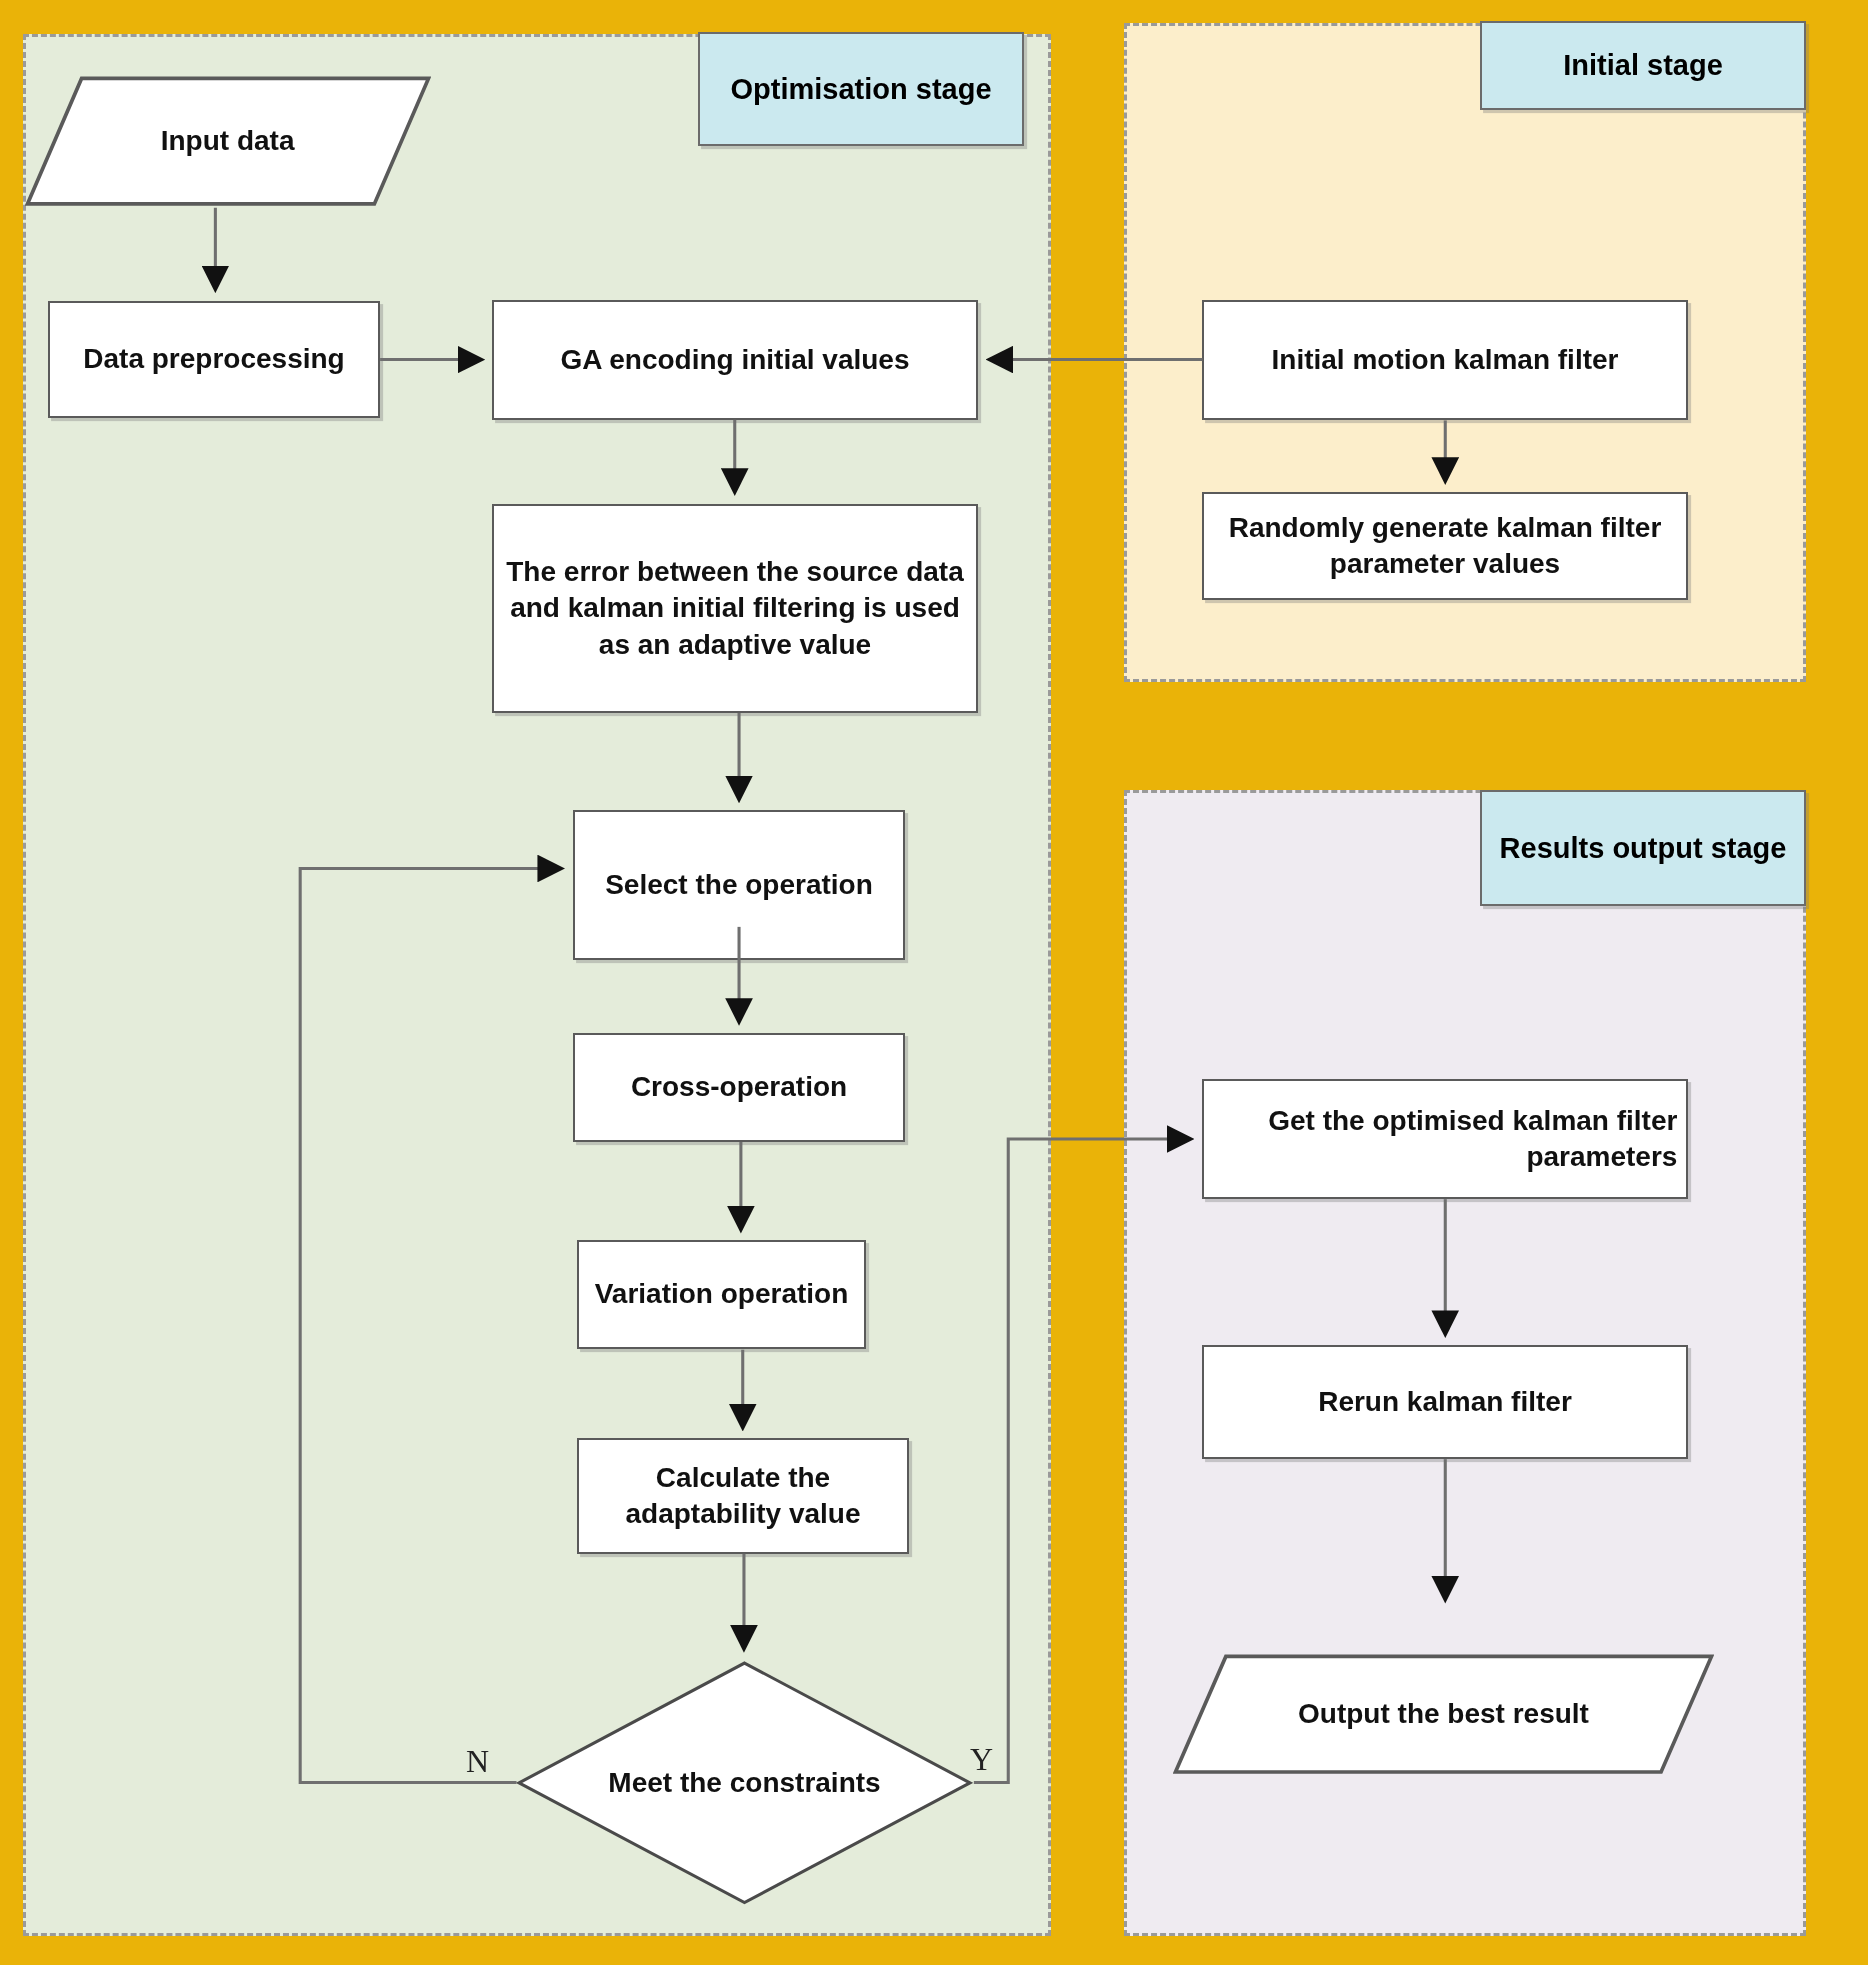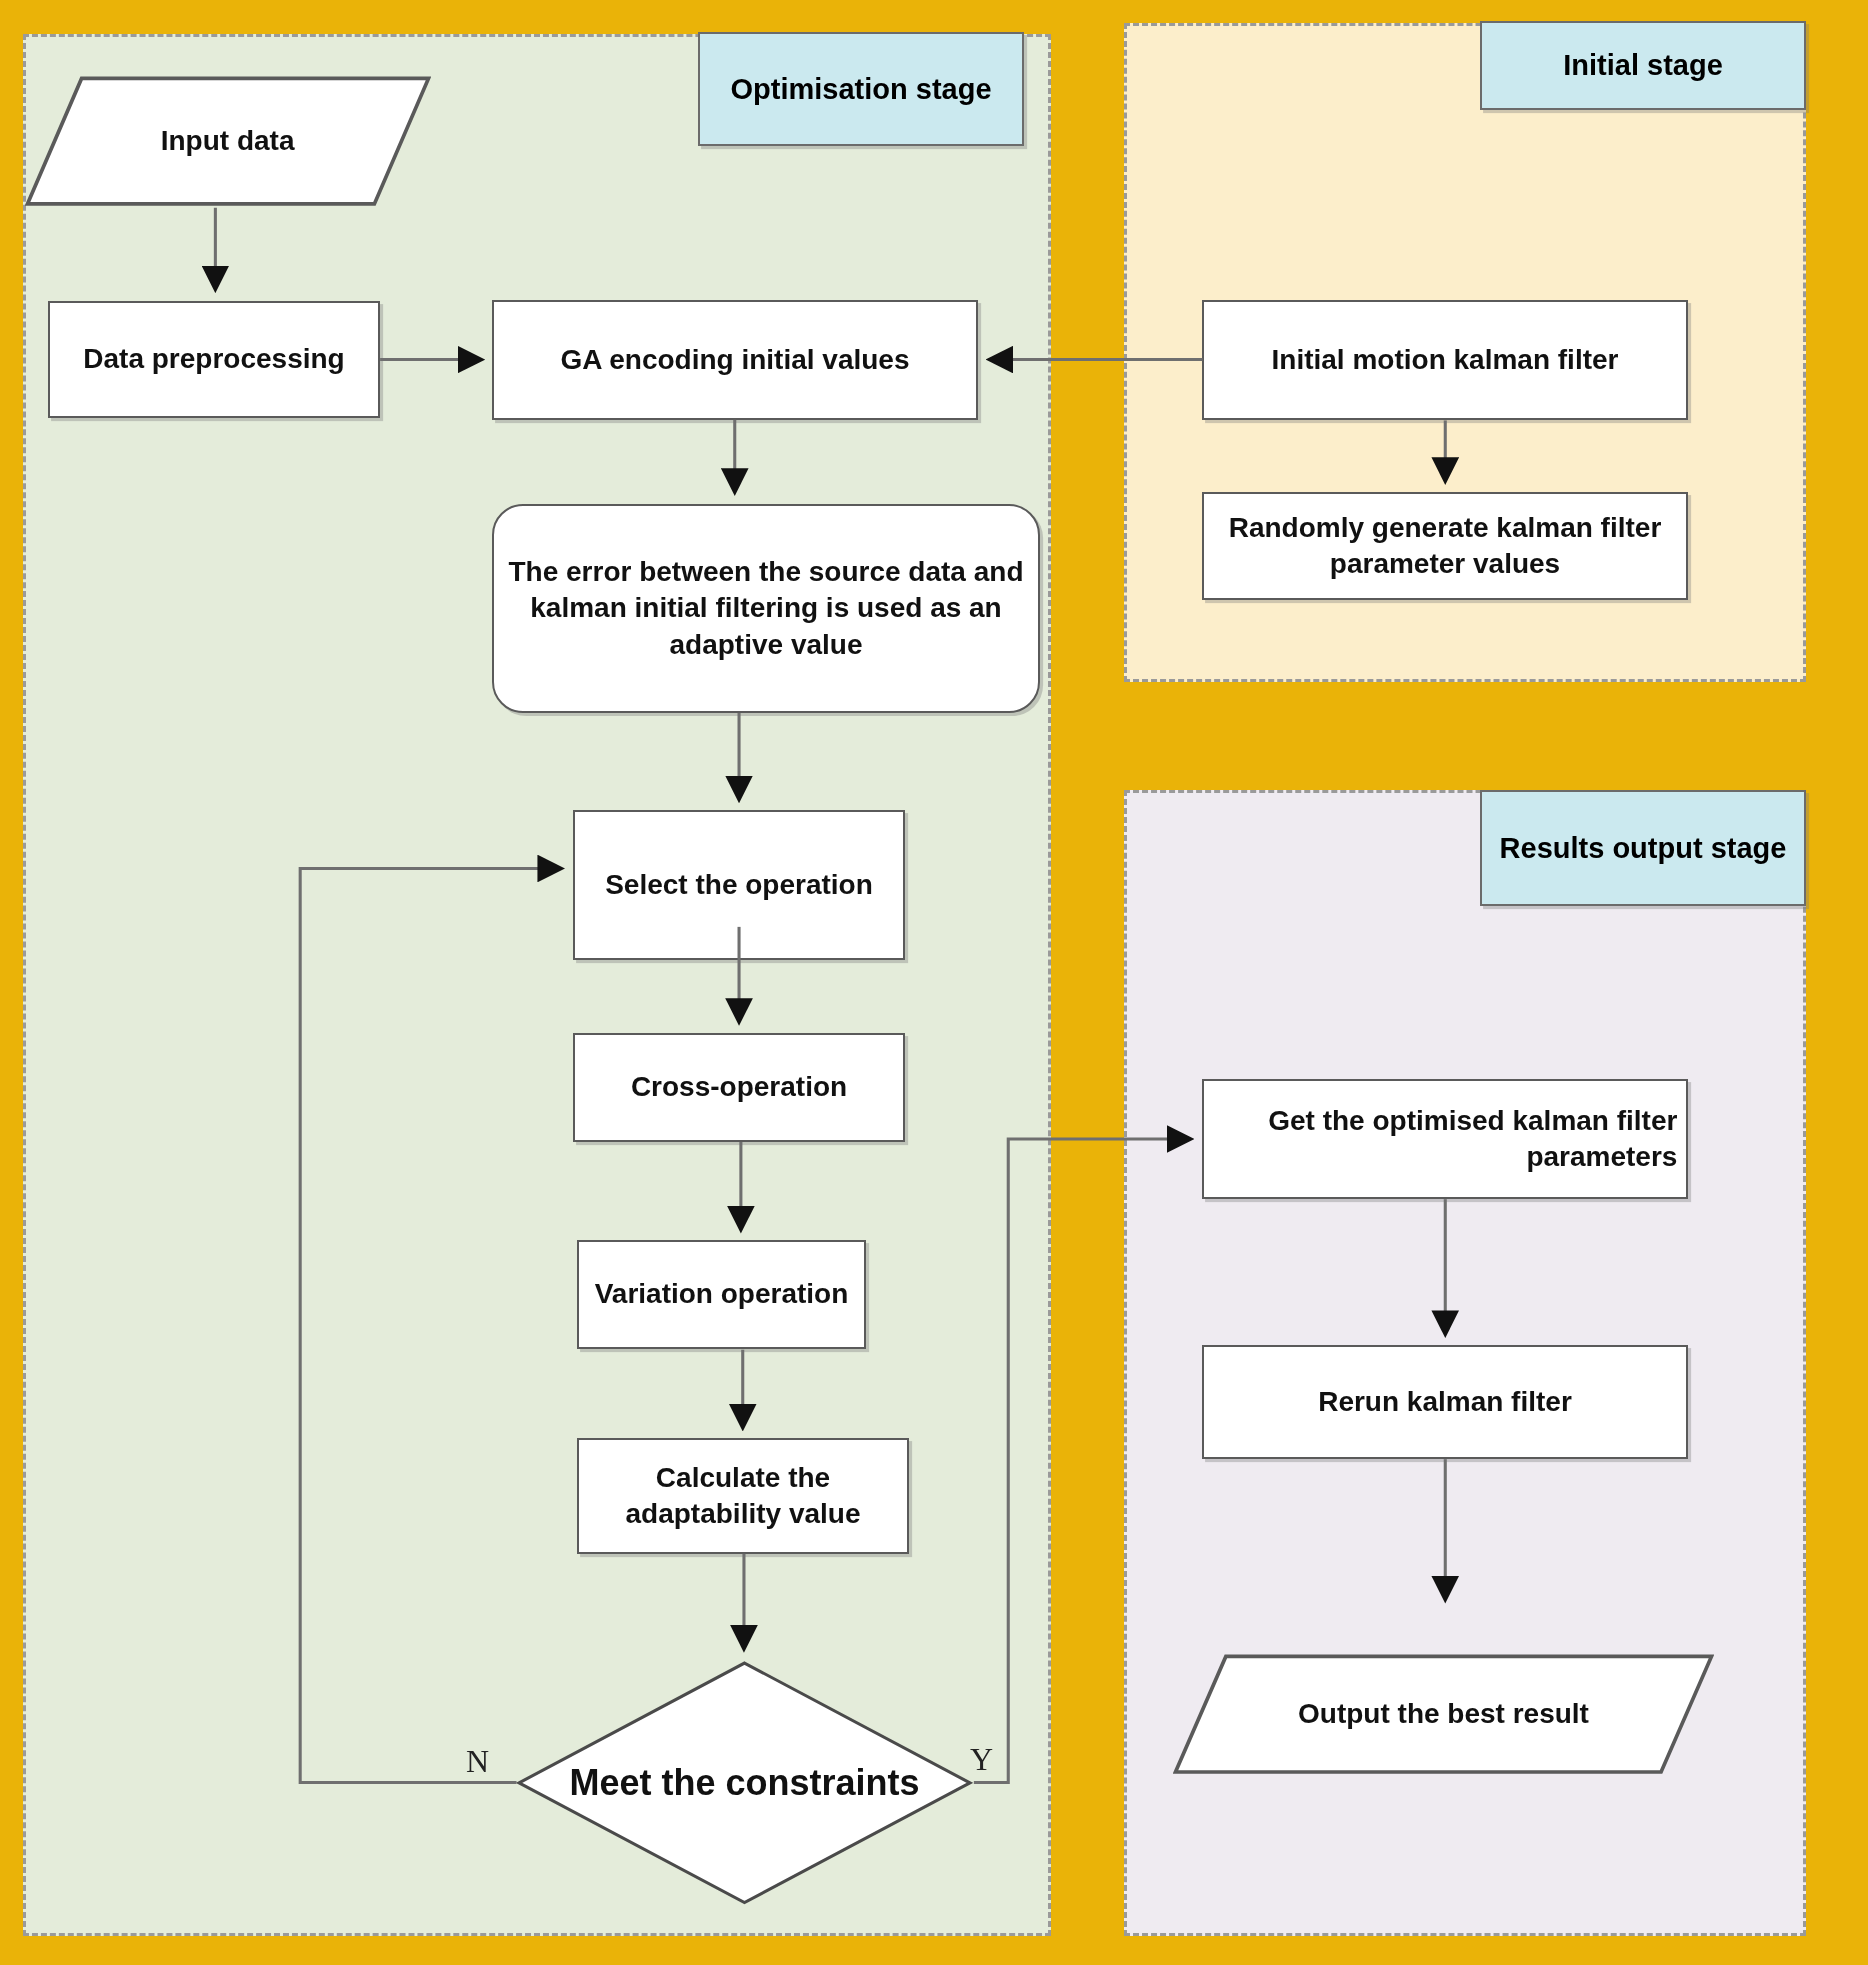--- a/index.html
+++ b/index.html
@@ -34,35 +34,35 @@
     position:absolute;display:flex;align-items:center;justify-content:center;
     text-align:center;font-weight:bold;color:#111;line-height:1.3;font-size:28px;
   }
   .para .shape{position:absolute;inset:0;}
   .para .txt{position:relative;z-index:2;padding:0 12.3px;}
 
   .diamond{position:absolute;}
   .diamond svg{position:absolute;inset:0;}
   .diamond .txt{
     position:absolute;inset:0;display:flex;align-items:center;justify-content:center;
-    font-weight:bold;font-size:36px;color:#111;z-index:2;
+    font-weight:bold;font-size:28px;color:#111;z-index:2;
   }
 
   .edgelabel{
     position:absolute;font-size:32px;color:#222;
     font-family:"Liberation Serif", serif;font-weight:normal;
   }
 
   #wires{position:absolute;left:0;top:0;width:1869px;height:1965px;pointer-events:none;z-index:3;}
 
   
   #n-input     {left:24.6px; top:76px; width:406px; height:130px;}
   #n-prep      {left:48px; top:301px; width:332px; height:117px;}
   #n-ga        {left:492px;top:300px; width:486px; height:120px;}
-  #n-err       {left:492px;top:504px; width:548px; height:209px;border-radius:31px;}
+  #n-err       {left:492px;top:504px; width:486px; height:209px;}
   #n-select    {left:573px;top:810px;width:332px;height:150px;}
   #n-cross     {left:573px;top:1033px;width:332px;height:109px;}
   #n-var       {left:577px;top:1240px;width:289px;height:109px;}
   #n-calc      {left:577px;top:1438px;width:332px;height:116px;}
   #n-diamond   {left:516px;top:1660px;width:457px;height:246px;}
   #n-initkf    {left:1202px;top:300px; width:486px; height:120px;}
   #n-randgen   {left:1202px;top:492px; width:486px; height:108px;}
   #n-getopt    {left:1202px;top:1079px;width:486px;height:120px;text-align:right;}
   #n-rerun     {left:1202px;top:1345px;width:486px;height:114px;}
   #n-output    {left:1173px;top:1610px;width:541px;height:120px;margin-top:44px;}

